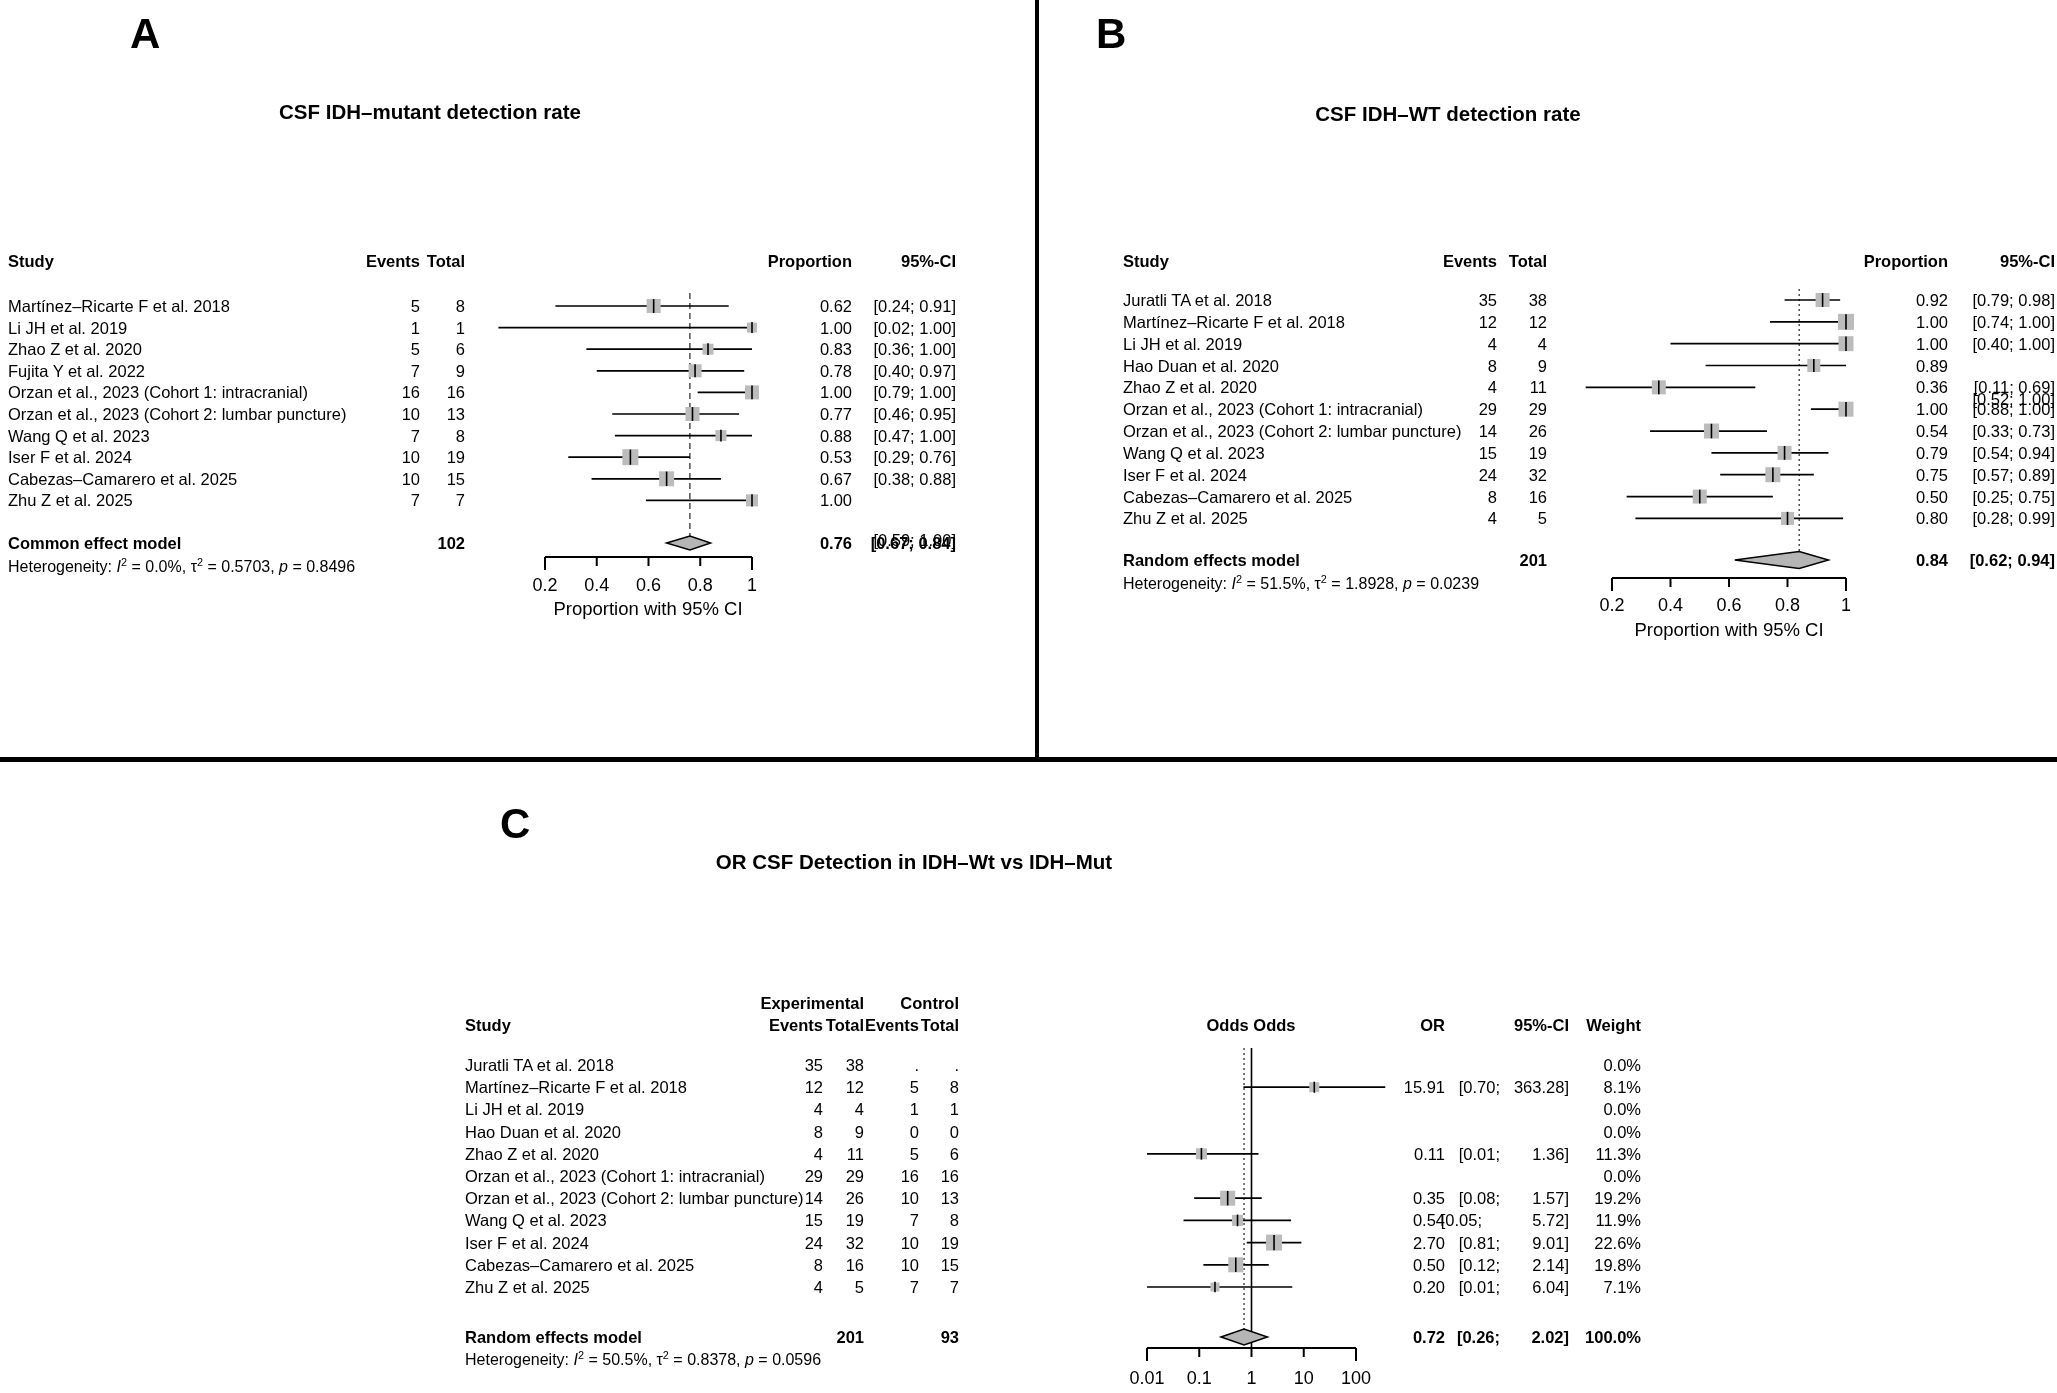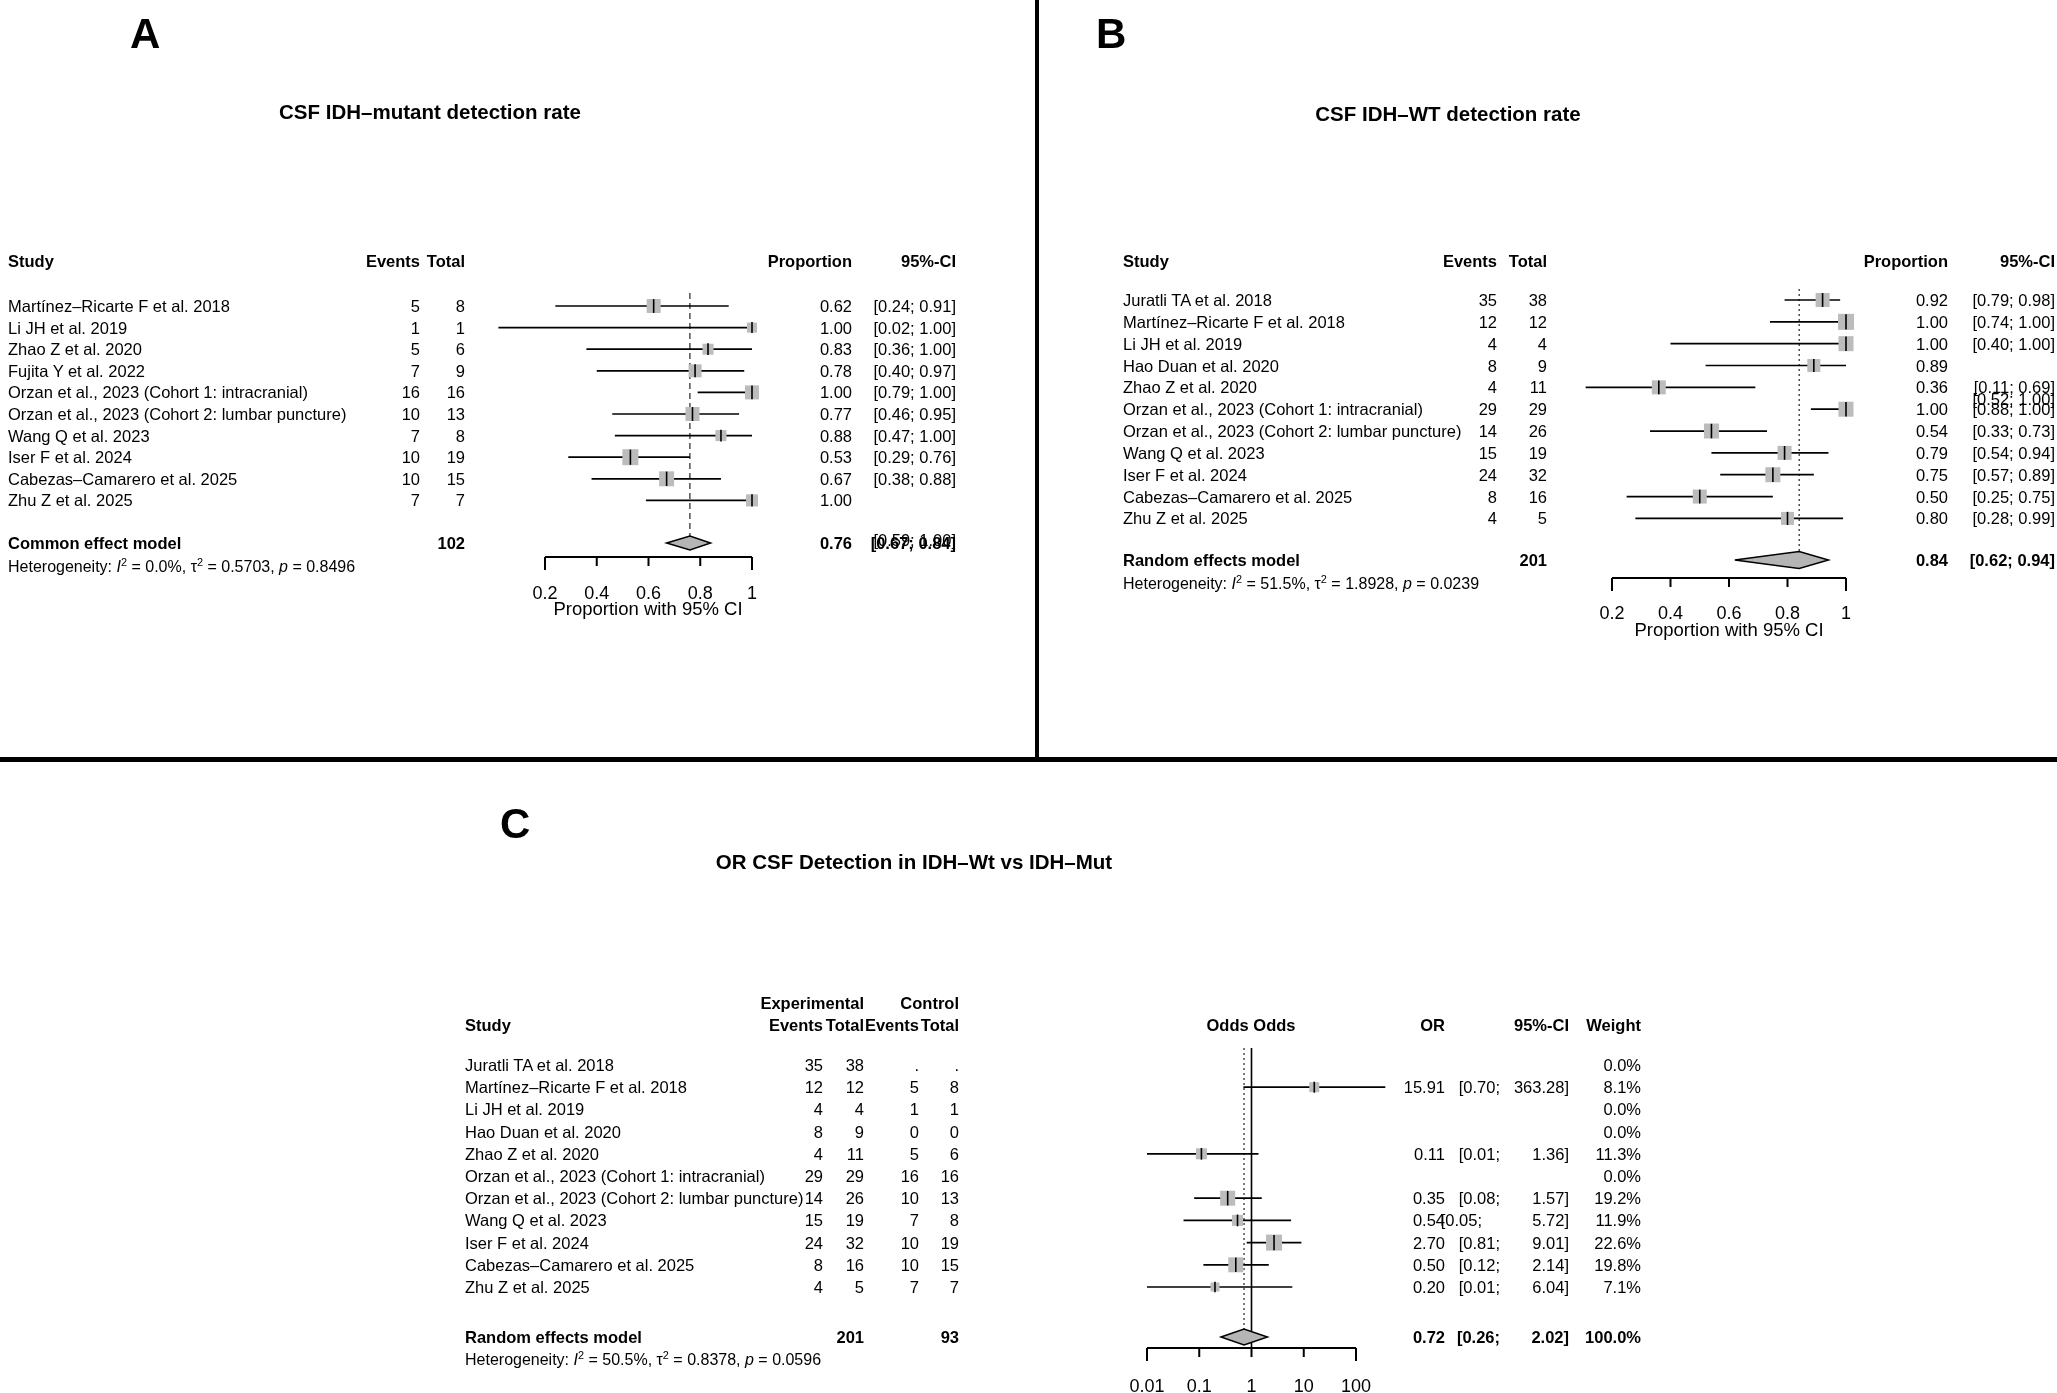--- a/index.html
+++ b/index.html
@@ -5,21 +5,21 @@
   html,body{margin:0;padding:0;background:#fff;}
   .figure{position:relative;width:2057px;height:1393px;background:#ffffff;
           font-family:"Liberation Sans", sans-serif;color:#000;overflow:hidden;}
   .t{position:absolute;white-space:nowrap;font-size:16.5px;line-height:22px;height:22px;}
   .b{font-weight:bold;}
   .het{font-size:16px;}
   .het .it{font-style:italic;}
   .het .sup{vertical-align:super;font-size:68%;line-height:0;}
   .title{position:absolute;font-weight:bold;font-size:20.5px;white-space:nowrap;transform:translateX(-50%);}
   .letter{position:absolute;font-weight:bold;font-size:42px;white-space:nowrap;}
-  .ticklab{position:absolute;font-size:18px;white-space:nowrap;transform:translateX(-50%);margin-top:8px;}
+  .ticklab{position:absolute;font-size:18px;white-space:nowrap;transform:translateX(-50%);}
   .xlabel{position:absolute;font-size:18.5px;white-space:nowrap;transform:translateX(-50%);}
   .divider-v{position:absolute;left:1035px;top:0;width:4px;height:758px;background:#000;}
   .divider-h{position:absolute;left:0;top:757px;width:2057px;height:5px;background:#000;}
   #plot-svg{position:absolute;left:0;top:0;}
 </style>
 </head>
 <body>
 
 <div class="figure" id="figure">
 

